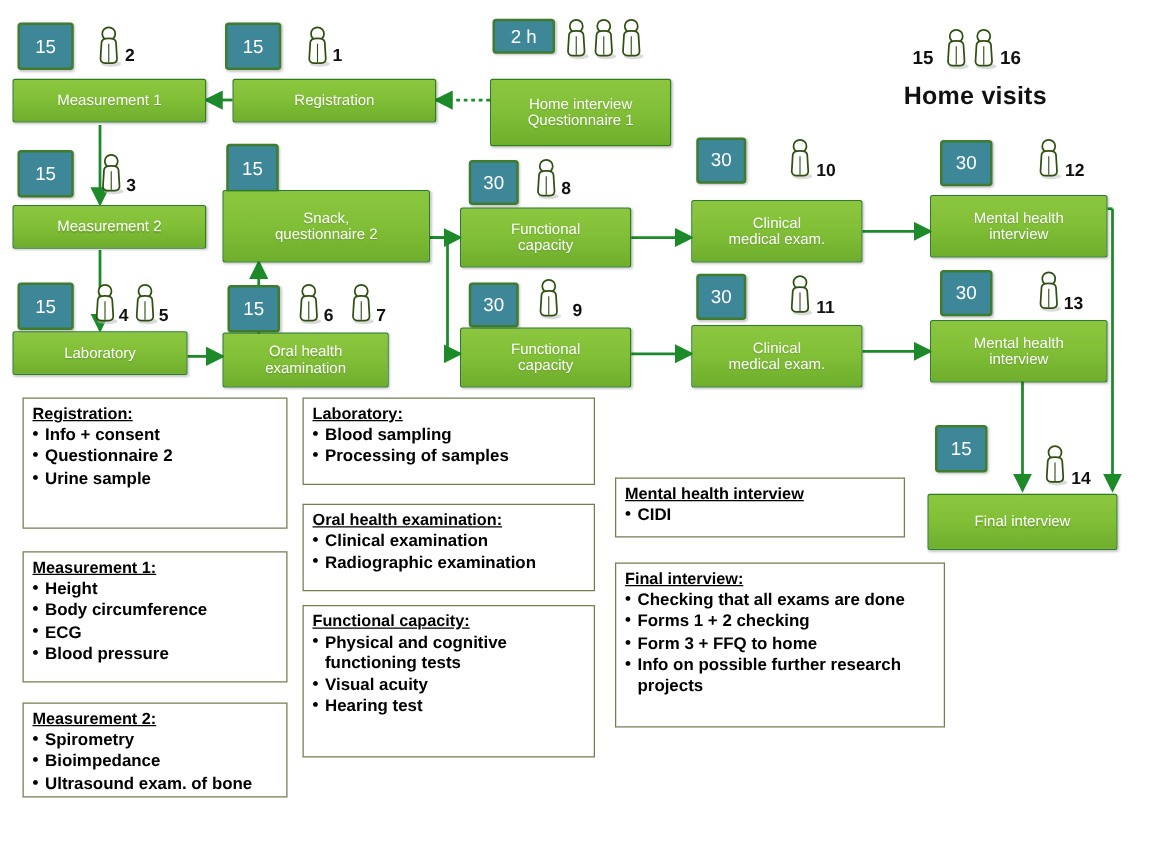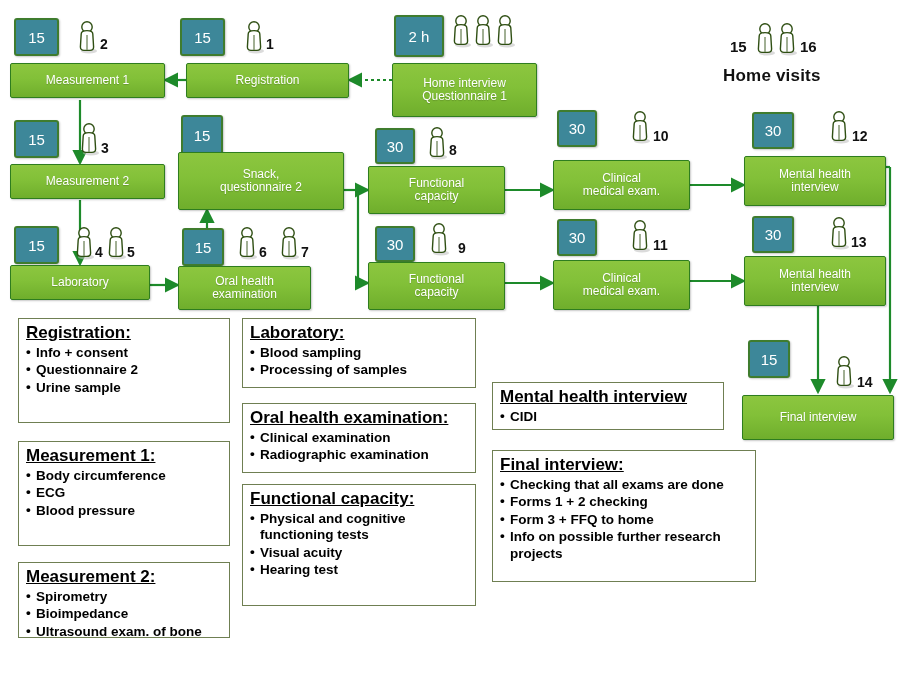--- a/index.html
+++ b/index.html
@@ -37,21 +37,21 @@
 
   
   .conn{position:absolute;pointer-events:none;}
   .conn svg{display:block;overflow:visible;}
 
   
   .legend{position:absolute;box-sizing:border-box;background:#ffffff;
           border:1px solid #6f7f52;padding:4px 7px 5px 7px;
           font-size:13.5px;color:#000;line-height:1.22;}
   .legend .ltitle{font-weight:bold;text-decoration:underline;
-                  font-size:17px;margin-bottom:1px;display:block;}
+                  font-size:13px;margin-bottom:1px;display:block;}
   .legend ul{margin:0;padding:0;list-style:none;}
   .legend li{position:relative;padding-left:10px;font-weight:bold;
              margin-top:1px;}
   .legend li:before{content:"\2022";position:absolute;left:0;top:-1px;}
 </style>
 </head>
 <body>
 
 <div id="stage">
 
@@ -97,21 +97,21 @@
       </g>
 
       <g stroke="#1d8a2a" stroke-width="2.2" fill="none" stroke-dasharray="3,3" marker-end="url(#ah)">
         <path d="M392,80 L349,80"></path>
       </g>
     </svg>
   </div>
 
   <div class="badge" style="left:14px;top:18px;width:45px;height:38px;">15</div>
   <div class="badge" style="left:180px;top:18px;width:45px;height:38px;">15</div>
-  <div class="badge" style="left:394px;top:15px;width:50px;height:42px;">2 h</div>
+  <div class="badge" style="left:394px;top:15px;width:50px;height:28px;">2 h</div>
   <div class="badge" style="left:14px;top:120px;width:45px;height:38px;">15</div>
   <div class="badge" style="left:181px;top:115px;width:42px;height:40px;">15</div>
   <div class="badge" style="left:14px;top:226px;width:45px;height:38px;">15</div>
   <div class="badge" style="left:182px;top:228px;width:42px;height:38px;">15</div>
   <div class="badge" style="left:375px;top:128px;width:40px;height:36px;">30</div>
   <div class="badge" style="left:375px;top:226px;width:40px;height:36px;">30</div>
   <div class="badge" style="left:557px;top:110px;width:40px;height:37px;">30</div>
   <div class="badge" style="left:557px;top:219px;width:40px;height:37px;">30</div>
   <div class="badge" style="left:752px;top:112px;width:42px;height:37px;">30</div>
   <div class="badge" style="left:752px;top:216px;width:42px;height:37px;">30</div>
@@ -187,21 +187,21 @@
     <svg viewBox="0 0 22 34">
         <g transform="translate(1,1)">
           <ellipse cx="12" cy="30" rx="8" ry="2.4" fill="#bdbdbd" opacity=".55"></ellipse>
           <circle cx="10" cy="6" r="5.2" fill="#fff" stroke="#2f4f13" stroke-width="1.4"></circle>
           <path d="M4.2,13 C4.2,10.6 6,9.6 10,9.6 C14,9.6 15.8,10.6 15.8,13 L16.6,26 C16.6,28.2 15.2,29.4 13,29.4 L7,29.4 C4.8,29.4 3.4,28.2 3.4,26 Z" fill="#fff" stroke="#2f4f13" stroke-width="1.4"></path>
           <path d="M10,14 L10,28.8" stroke="#2f4f13" stroke-width=".9"></path>
         </g>
       </svg>
   </div>
   <div class="idx" style="left:800px;top:38px;font-size:15px;">16</div>
-  <div class="plabel" style="left:723px;top:66px;font-size:17px;">Home visits</div>
+  <div class="plabel" style="left:723px;top:66px;font-size:20px;">Home visits</div>
 
   <div class="person" style="left:78px;top:122px;">
     <svg viewBox="0 0 22 34">
         <g transform="translate(1,1)">
           <ellipse cx="12" cy="30" rx="8" ry="2.4" fill="#bdbdbd" opacity=".55"></ellipse>
           <circle cx="10" cy="6" r="5.2" fill="#fff" stroke="#2f4f13" stroke-width="1.4"></circle>
           <path d="M4.2,13 C4.2,10.6 6,9.6 10,9.6 C14,9.6 15.8,10.6 15.8,13 L16.6,26 C16.6,28.2 15.2,29.4 13,29.4 L7,29.4 C4.8,29.4 3.4,28.2 3.4,26 Z" fill="#fff" stroke="#2f4f13" stroke-width="1.4"></path>
           <path d="M10,14 L10,28.8" stroke="#2f4f13" stroke-width=".9"></path>
         </g>
       </svg>
@@ -408,20 +408,21 @@
     <ul>
       <li>Info + consent</li>
       <li>Questionnaire 2</li>
       <li>Urine sample</li>
     </ul>
   </div>
 
   <div class="legend" style="left:18px;top:441px;width:212px;height:105px;">
     <span class="ltitle">Measurement 1:</span>
     <ul>
+      <li>Height</li>
       <li>Body circumference</li>
       <li>ECG</li>
       <li>Blood pressure</li>
     </ul>
   </div>
 
   <div class="legend" style="left:18px;top:562px;width:212px;height:76px;">
     <span class="ltitle">Measurement 2:</span>
     <ul>
       <li>Spirometry</li>

